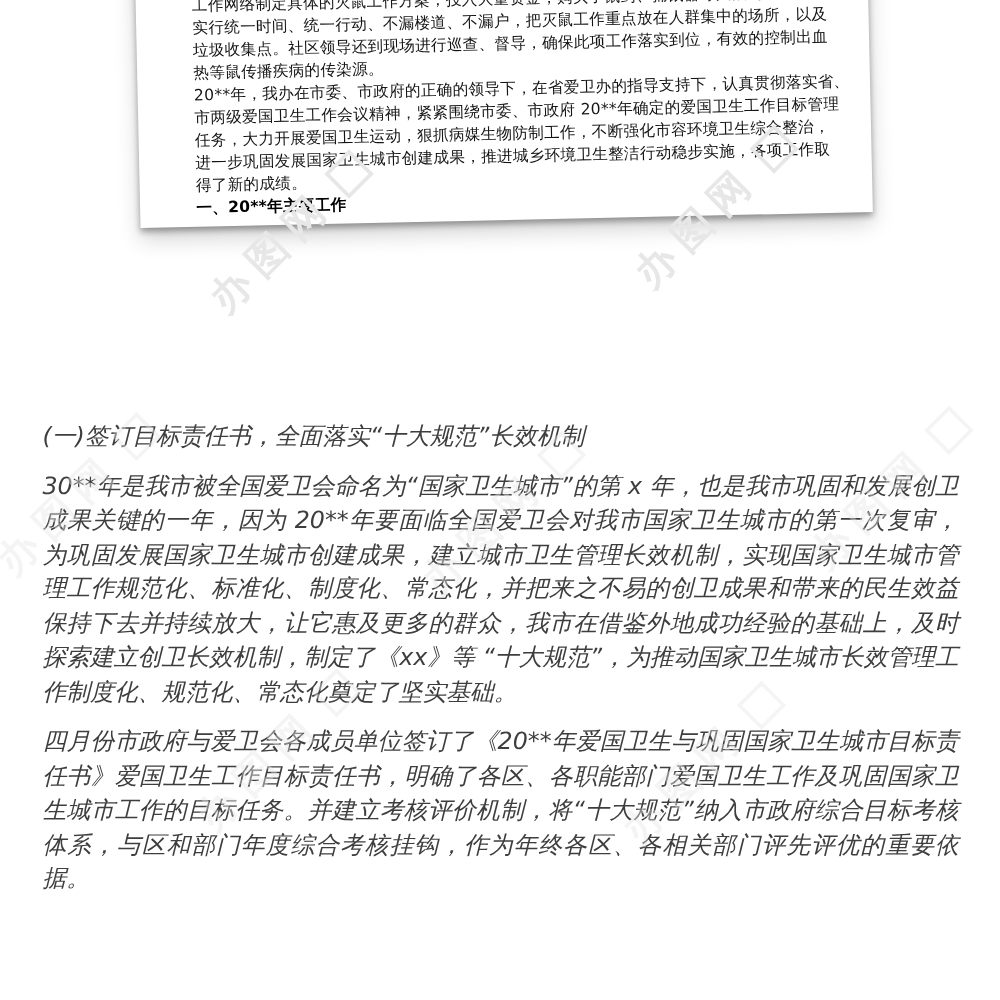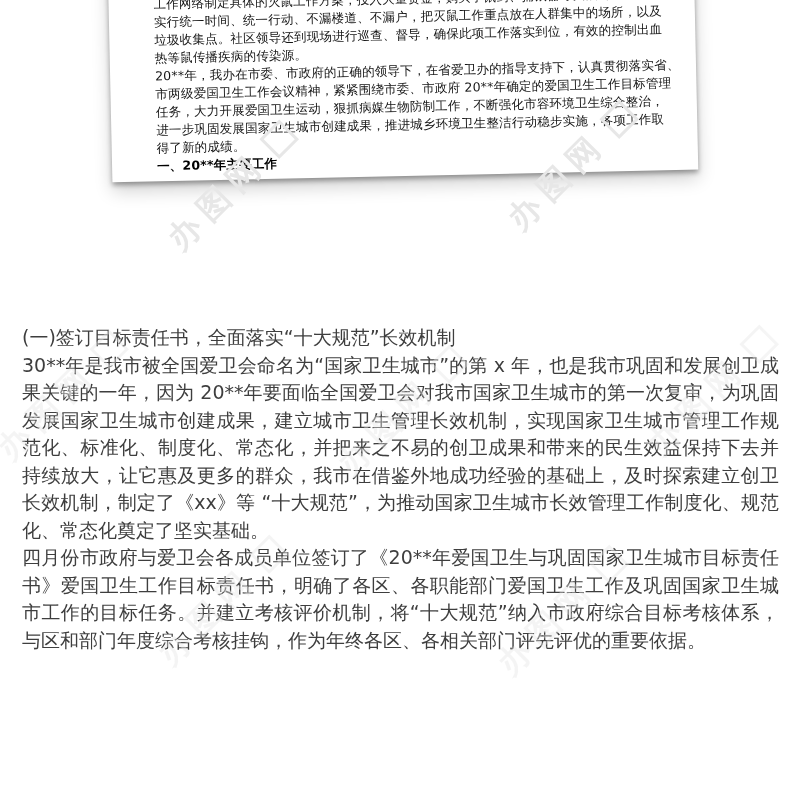--- a/index.html
+++ b/index.html
@@ -39,21 +39,21 @@
     font-size:12.5px;line-height:18px;color:#000;
     font-weight:bold;white-space:nowrap;letter-spacing:0.2px;
   }
 
   
   .body-text{
     position:absolute;left:22px;top:324px;width:757px;z-index:1;
     color:#3e3e3e;font-size:19px;line-height:27.5px;
     text-align:justify;text-justify:inter-ideograph;
   }
-  .body-text p{margin:0;}
+  .body-text p{margin:12px;font-style:italic;}
 </style>
 </head>
 <body>
 
 <div class="stage">
 
   <div class="wm-layer">
       <div class="wm" style="left: 150px; top: 165px; color: rgb(231, 231, 231);">
         <span class="wm-text">办图网</span>
         <span class="wm-diamond"></span>

